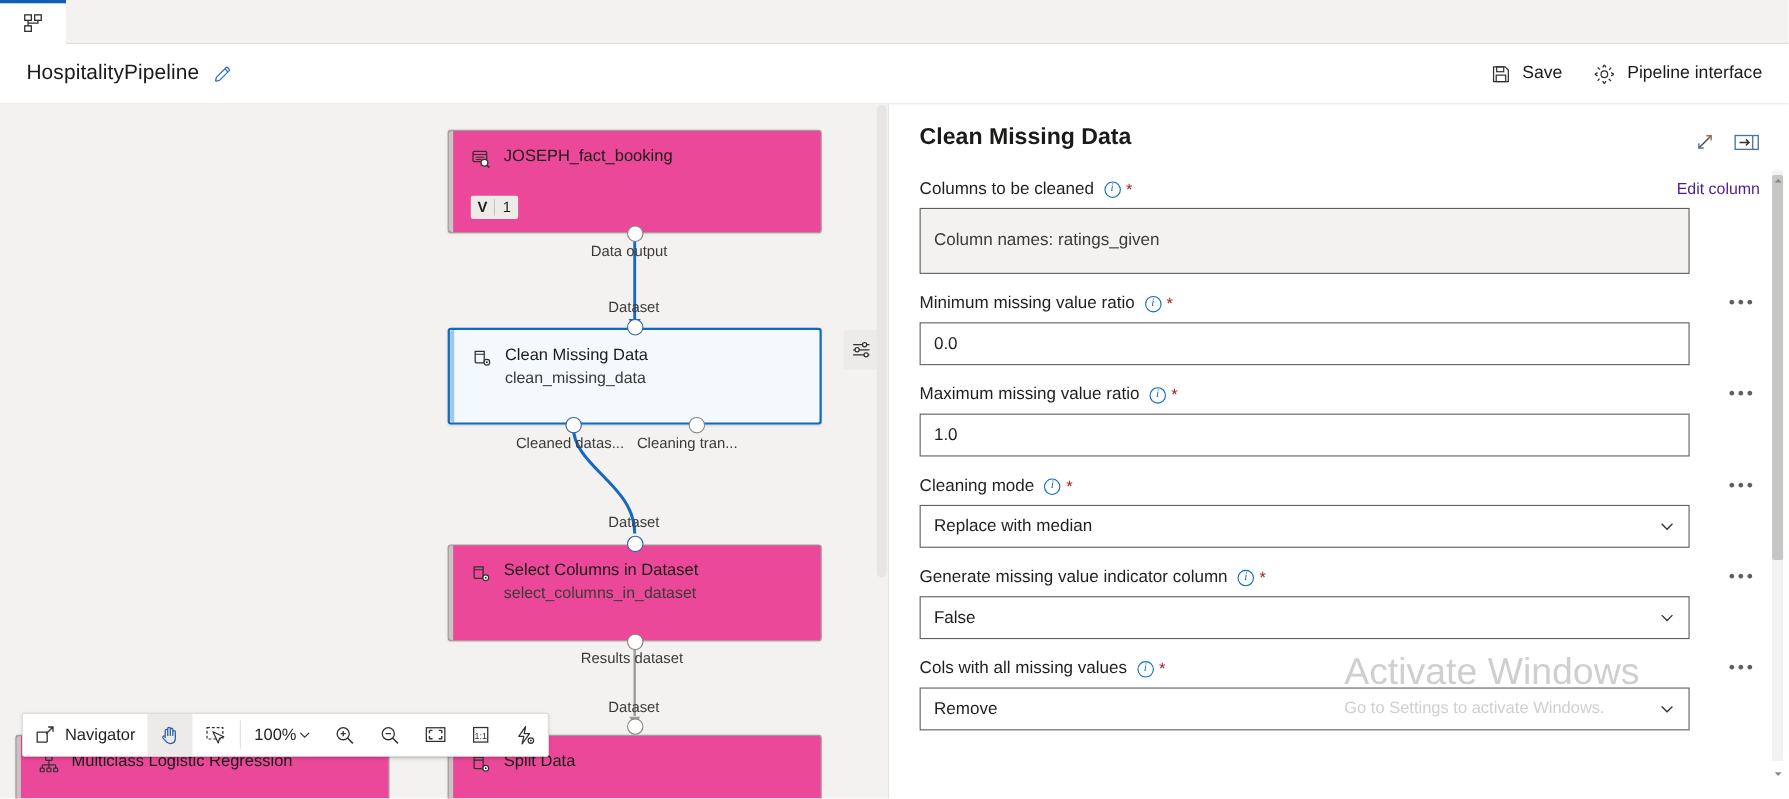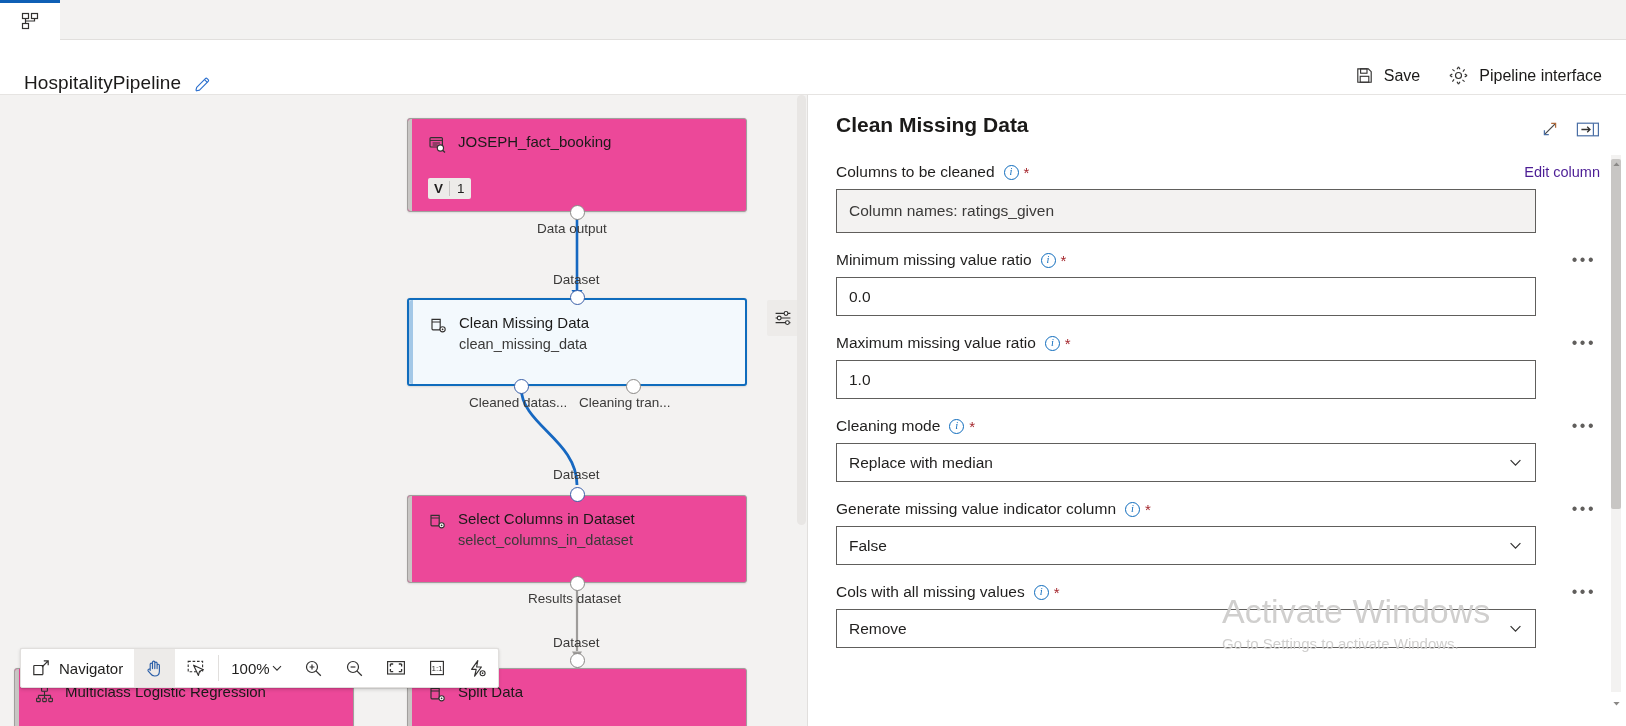--- a/index.html
+++ b/index.html
@@ -21,21 +21,21 @@
   .tab-active {
     position: absolute; left: 0; top: 0; width: 60px; height: 40px;
     background: #ffffff; border-top: 3px solid #0f5fb5;
     display: flex; align-items: center; justify-content: center;
   }
 
   
   .titlebar {
     position: absolute; left: 0; top: 40px; width: 1626px; height: 55px;
     background: #ffffff; border-bottom: 1px solid #e6e4e2;
-    display: flex; align-items: flex-end;
+    display: flex; align-items: center;
   }
   .pipeline-title {
     margin-left: 24px; font-size: 19px; color: #1b1a19; font-weight: 400;
     letter-spacing: .1px;
   }
   .edit-pencil { margin-left: 12px; display: flex; align-items: center; cursor: pointer; }
   .tb-actions { margin-left: auto; display: flex; align-items: center; padding-right: 10px; }
   .tb-btn {
     display: flex; align-items: center; gap: 10px;
     padding: 8px 14px; font-size: 16px; color: #1b1a19; cursor: pointer;
@@ -140,21 +140,21 @@
   .field-right { margin-left: auto; display: flex; align-items: center; }
   .edit-link { font-size: 14.5px; color: #4c1d95; cursor: pointer; text-decoration: none; }
   .ellipsis {
     letter-spacing: 2.5px; color: #605e5c; font-size: 16px; cursor: pointer;
     padding: 0 4px; line-height: 1;
   }
   .input {
     width: 700px; height: 39px; border: 1px solid #605e5c; background: #ffffff;
     display: flex; align-items: center; padding: 0 12px; font-size: 15.5px; color: #201f1e;
   }
-  .input.readonly { background: #f3f2f1; color: #3b3a39; height: 44px; }
+  .input.readonly { background: #f3f2f1; color: #3b3a39; height: 60px; }
   .input.select { justify-content: space-between; cursor: pointer; }
   .chev { display: flex; align-items: center; color: #323130; }
 
   .panel-scroll {
     position: absolute; right: 5px; top: 60px; width: 10px; bottom: 34px;
     background: #f3f2f1;
   }
   .panel-thumb {
     position: absolute; right: 5px; top: 64px; width: 10px; height: 350px;
     background: #c8c6c4; border-radius: 2px; cursor: pointer;

